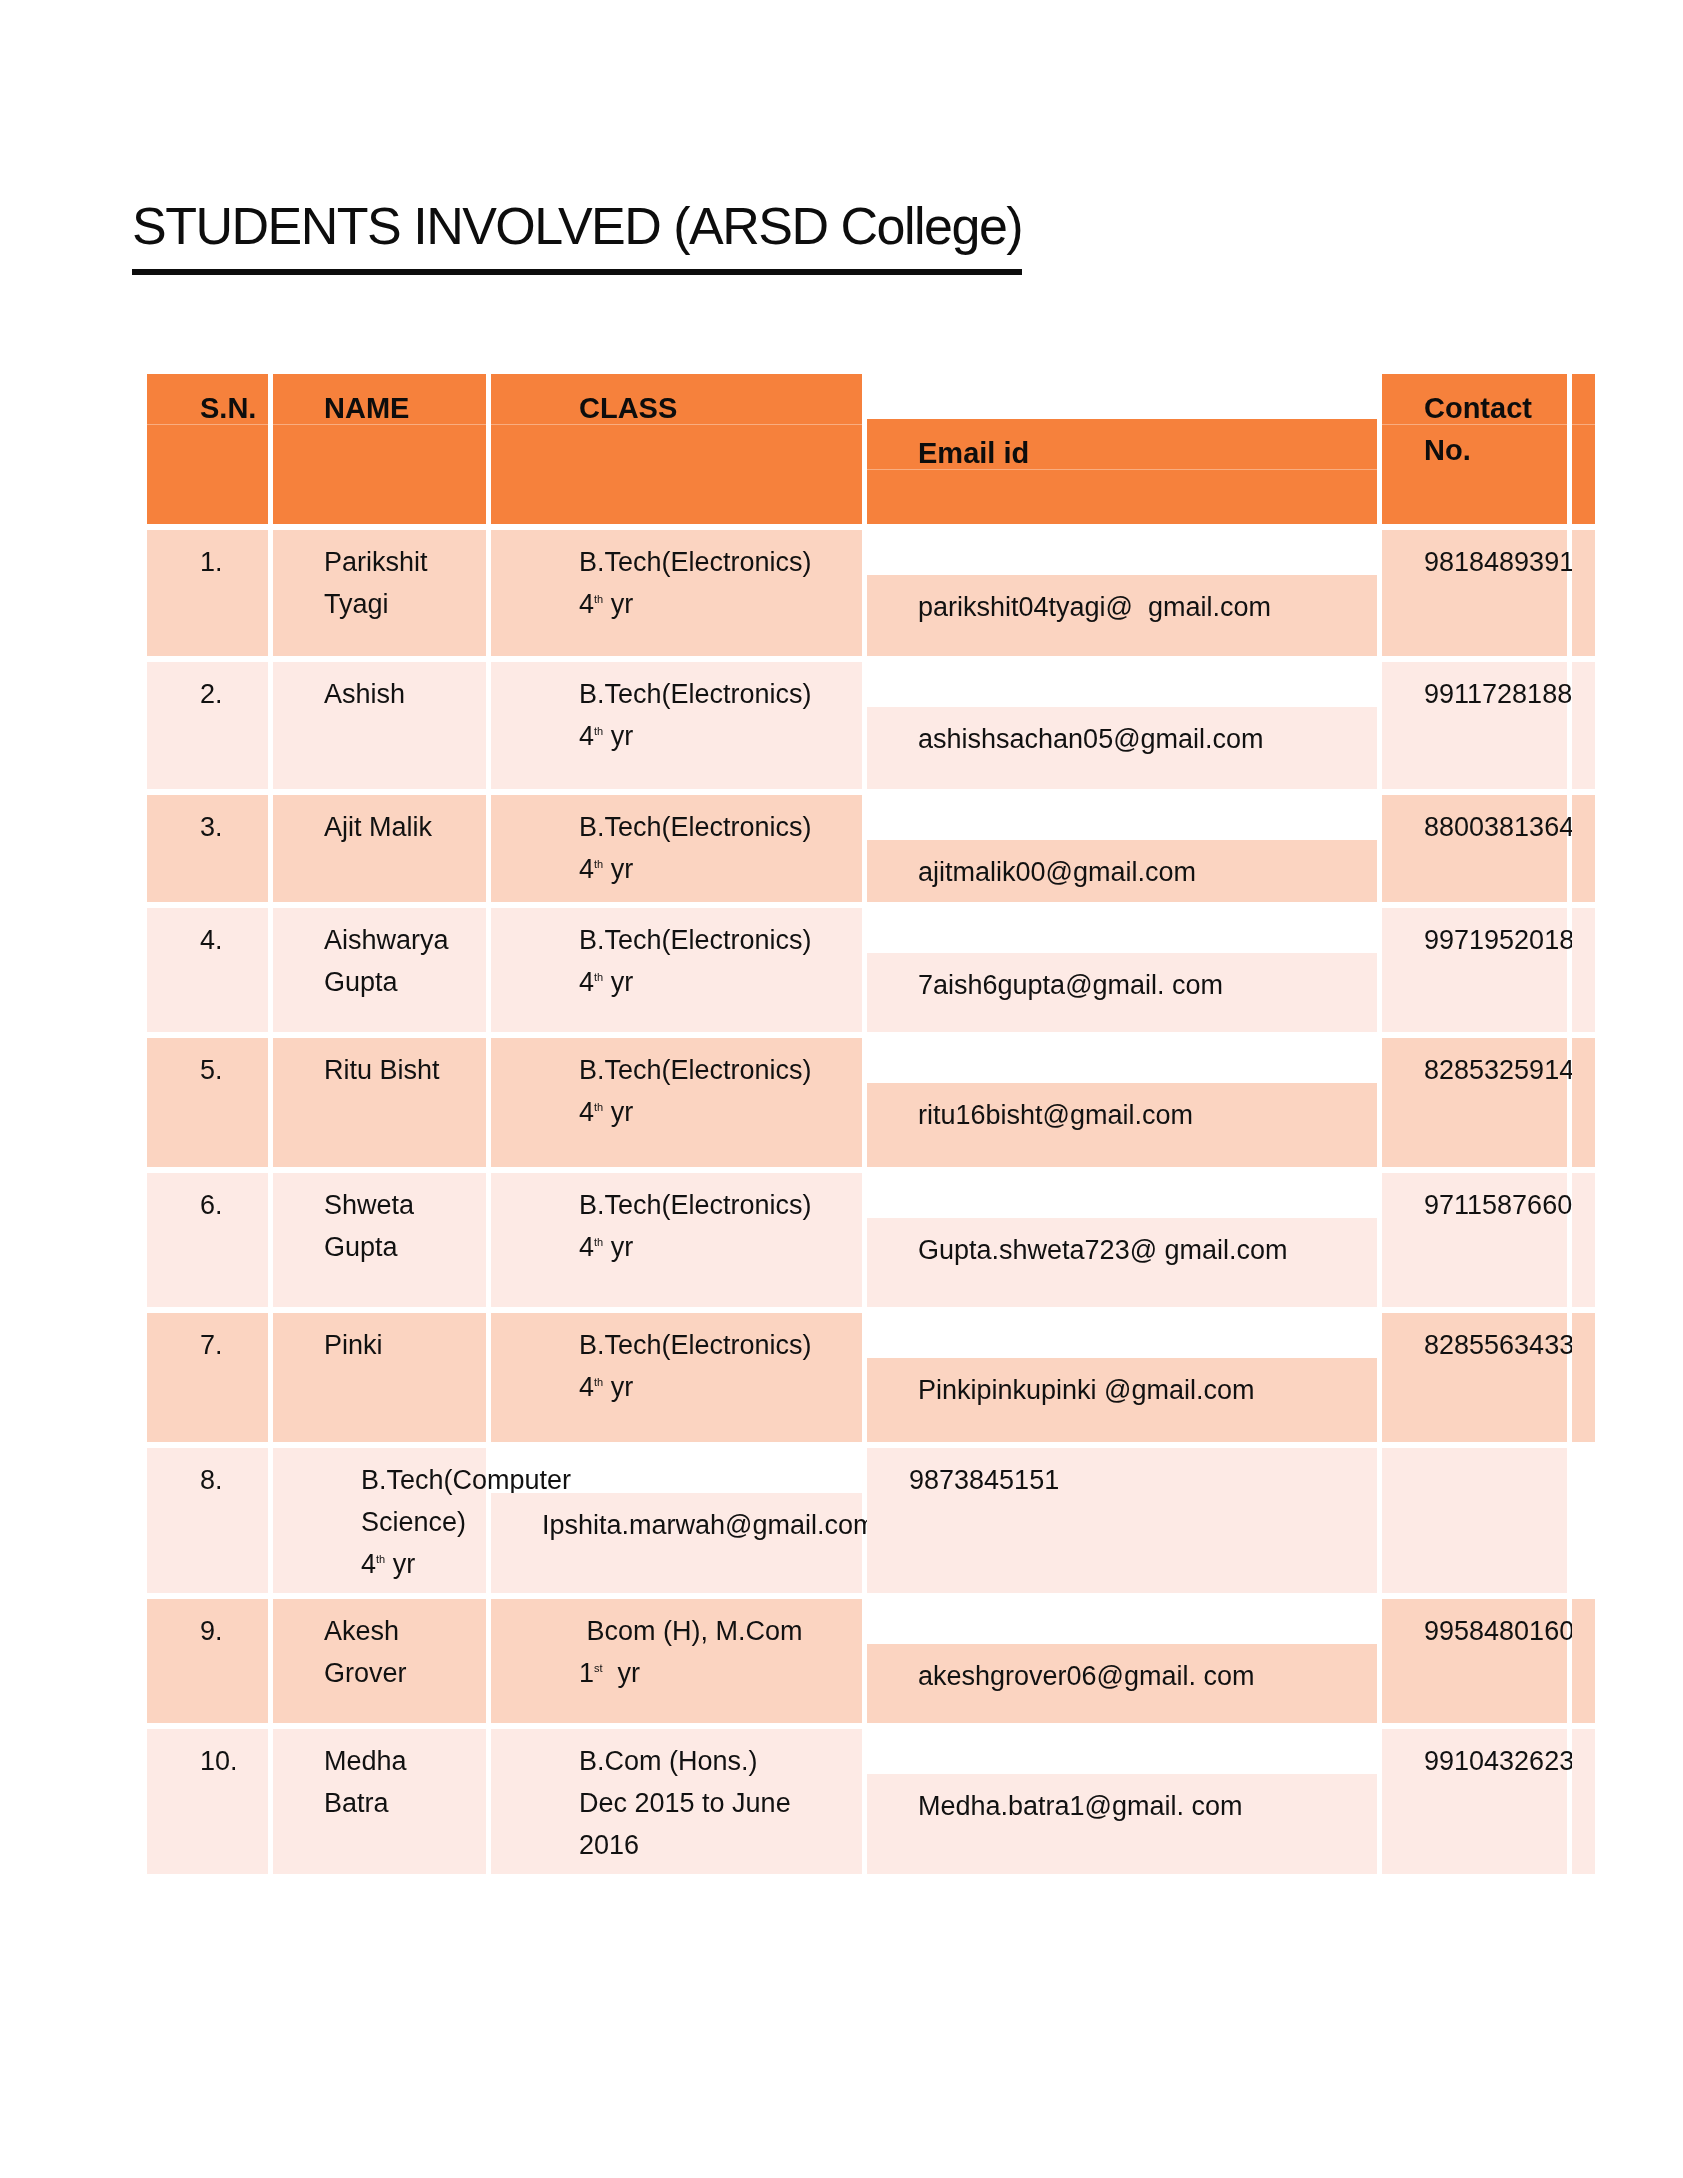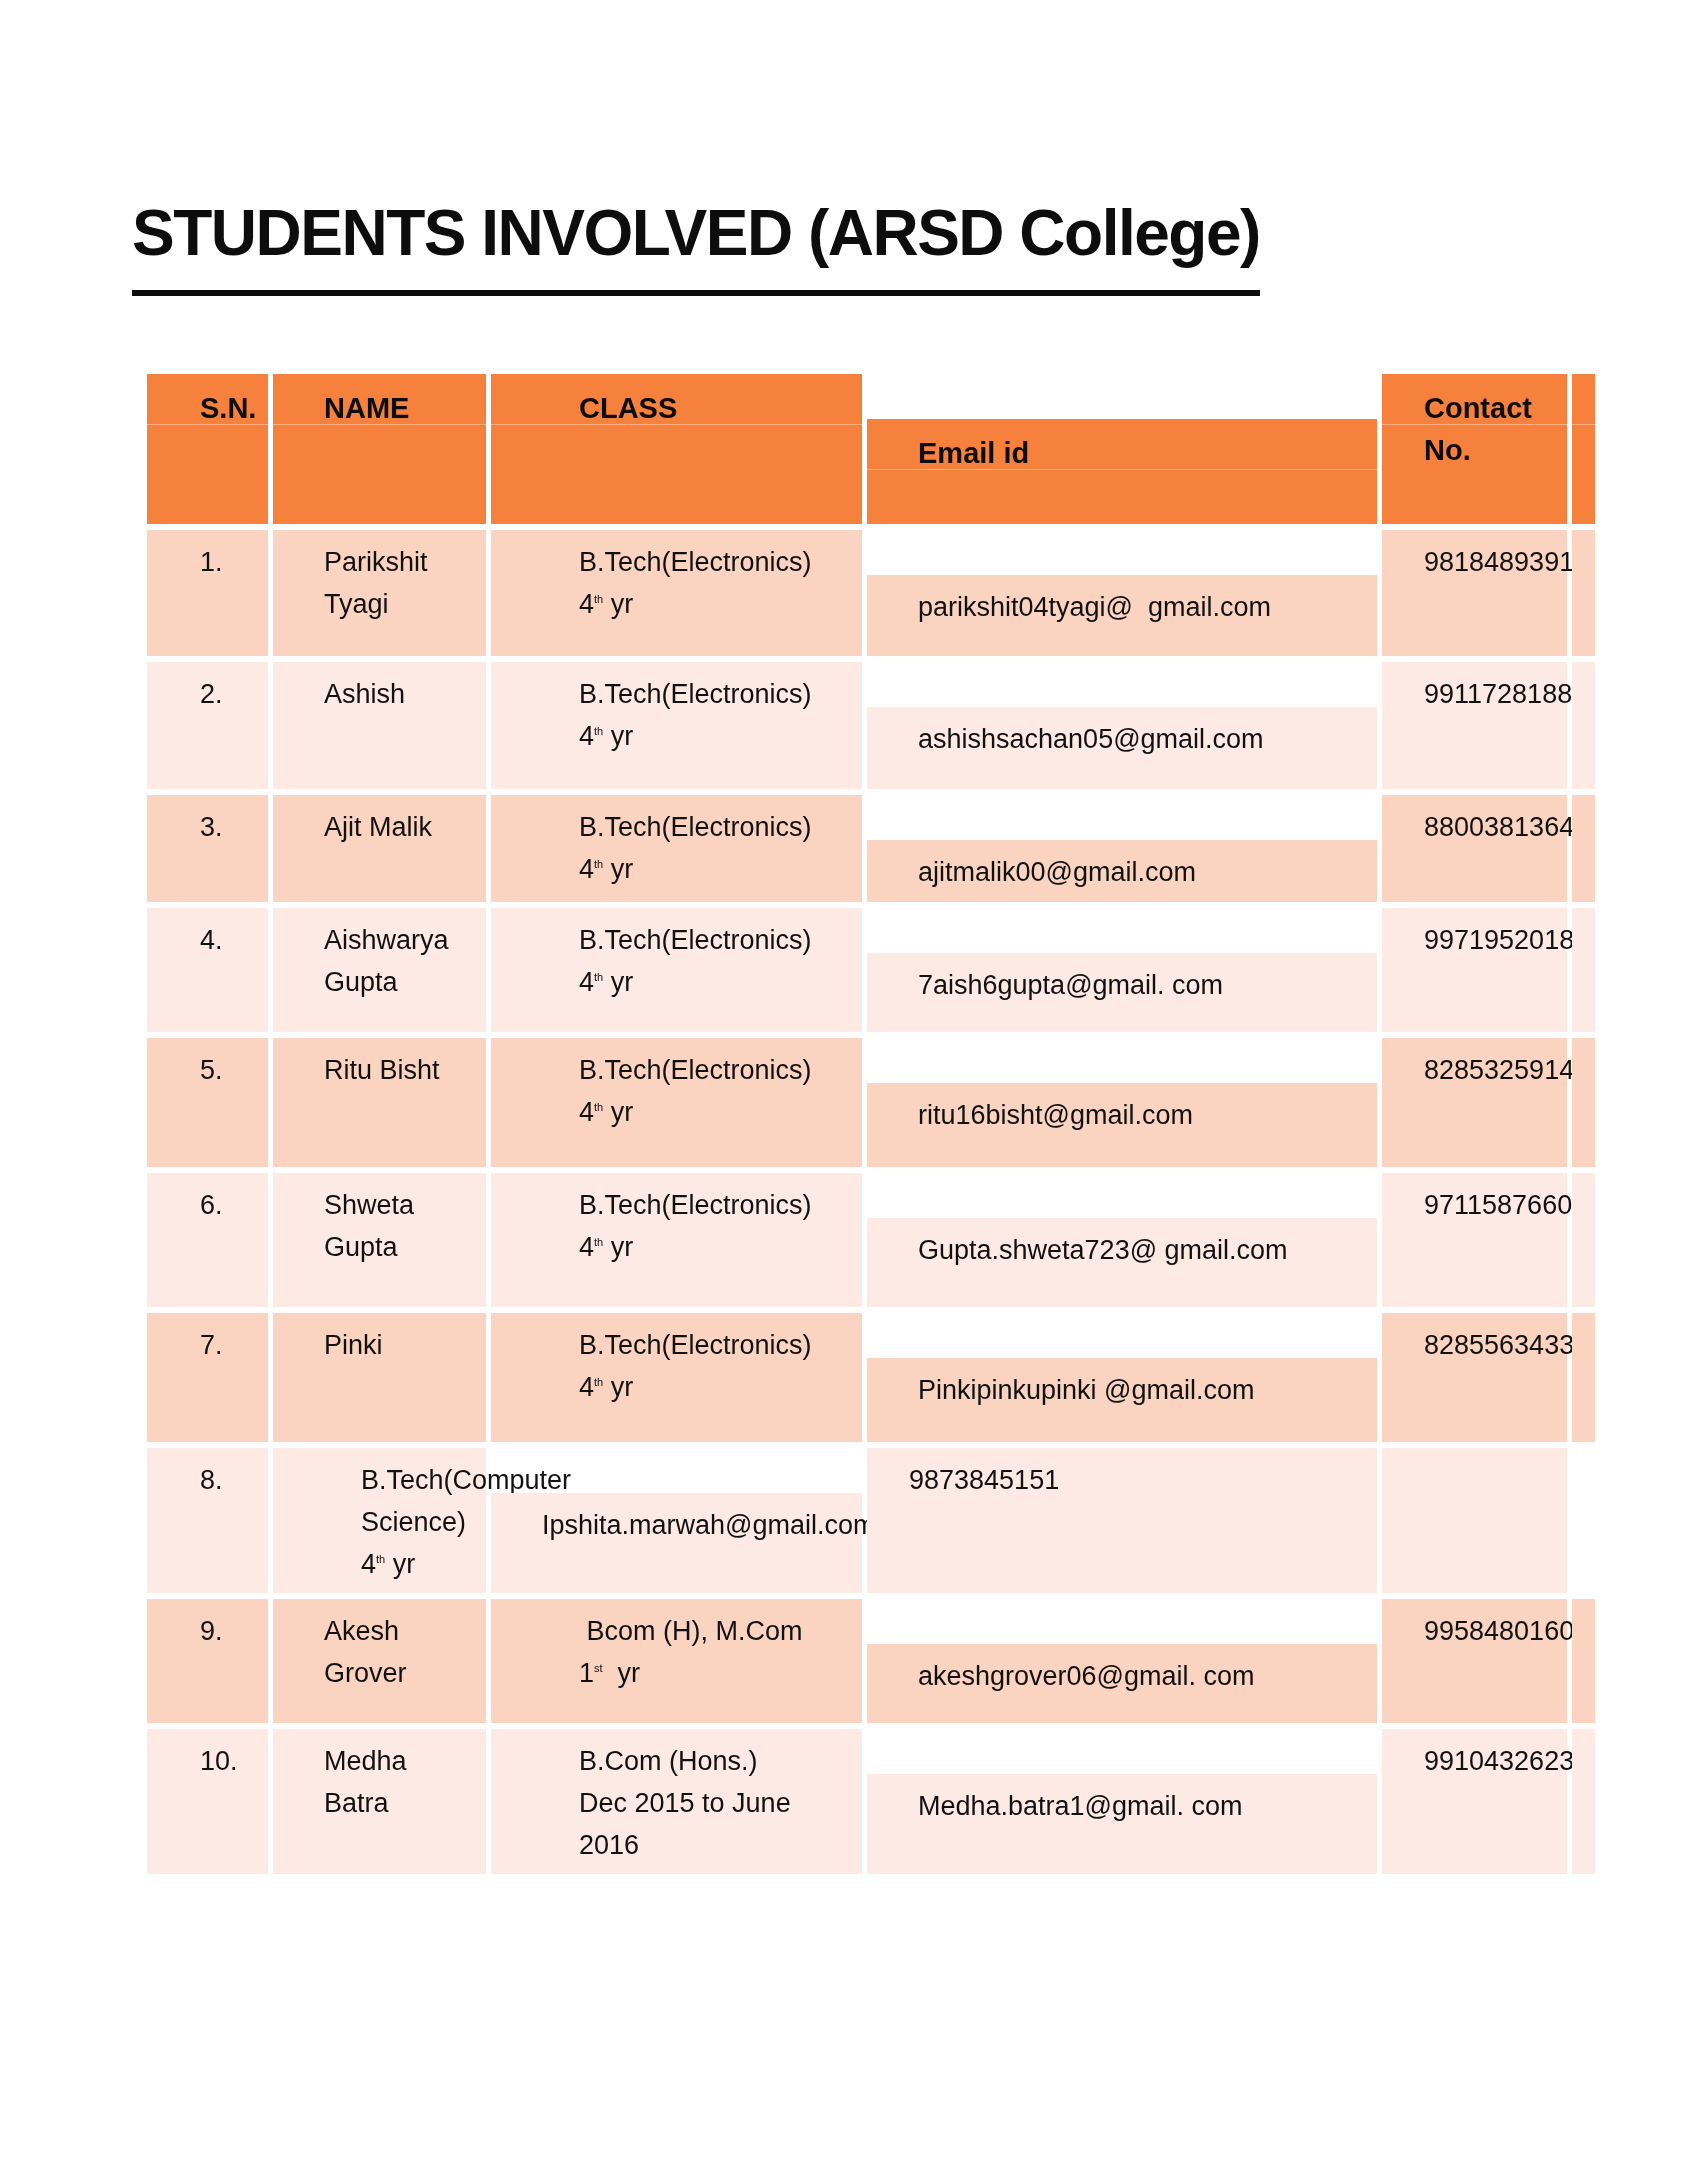--- a/index.html
+++ b/index.html
@@ -10,24 +10,24 @@
     font-family:"Liberation Sans","DejaVu Sans",sans-serif;
     color:var(--text,#111111);
     overflow:hidden;
   }
   
   .title-wrap{
     position:absolute;left:132px;top:196px;
   }
   .title-text{
     display:inline-block;
-    font-size:64px;font-weight:bold;letter-spacing:-1.5px;
+    font-size:52px;font-weight:normal;letter-spacing:-1.5px;
     color:#0d0d0d;
     border-bottom:6px solid #0d0d0d;
-    padding-bottom:20px;
+    padding-bottom:13px;
     white-space:nowrap;
   }
   
   .table{
     position:absolute;left:147px;top:374px;width:1447px;
   }
   .row{
     display:grid;
     grid-template-columns:121px 213px 371px 510px 185px 23px;
     column-gap:5px;

